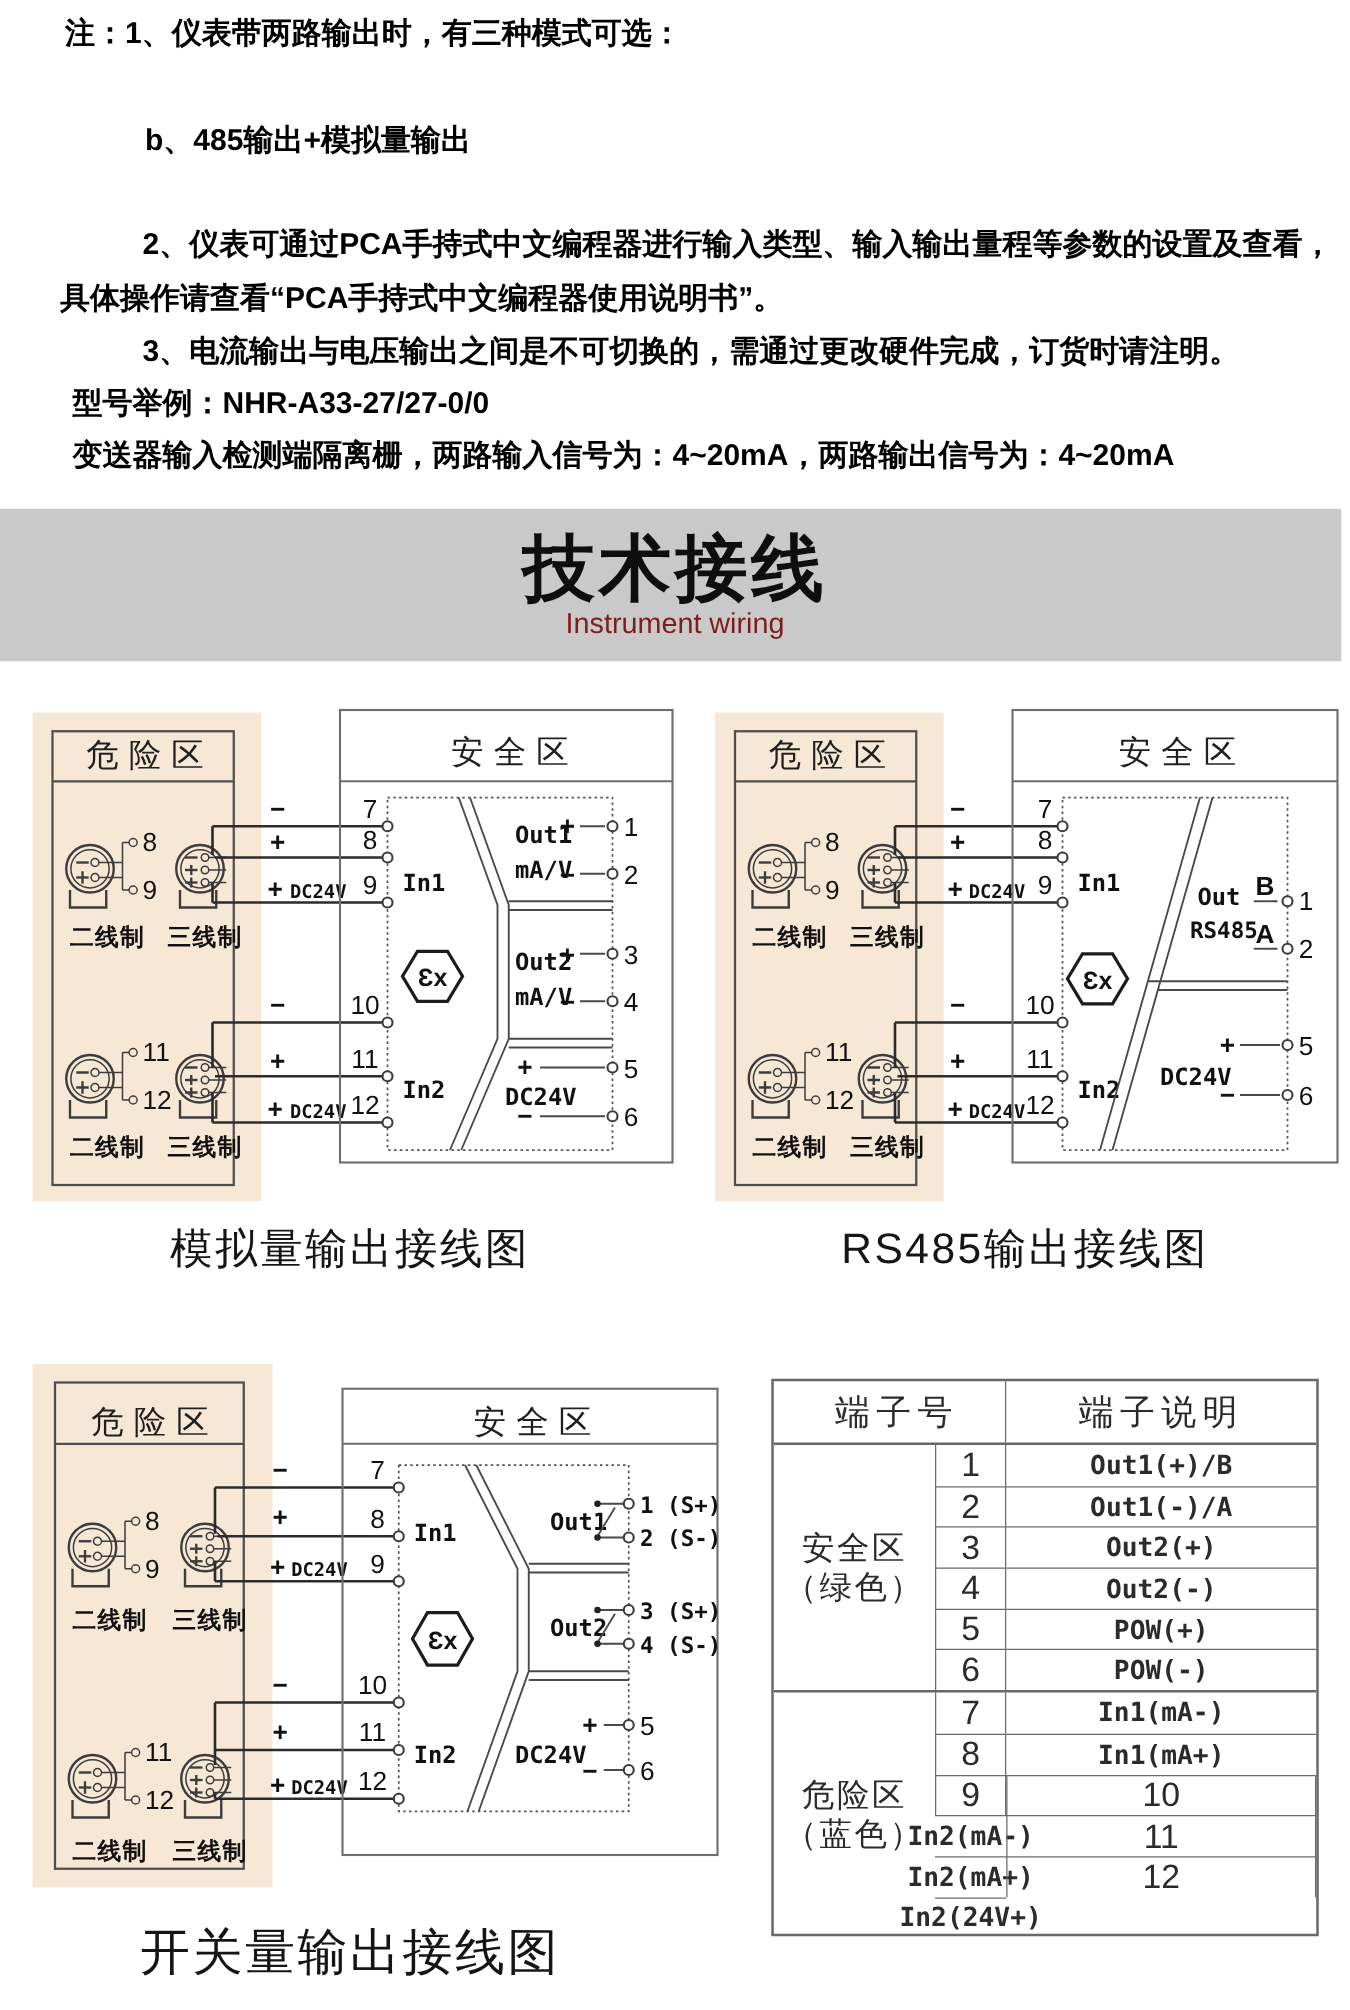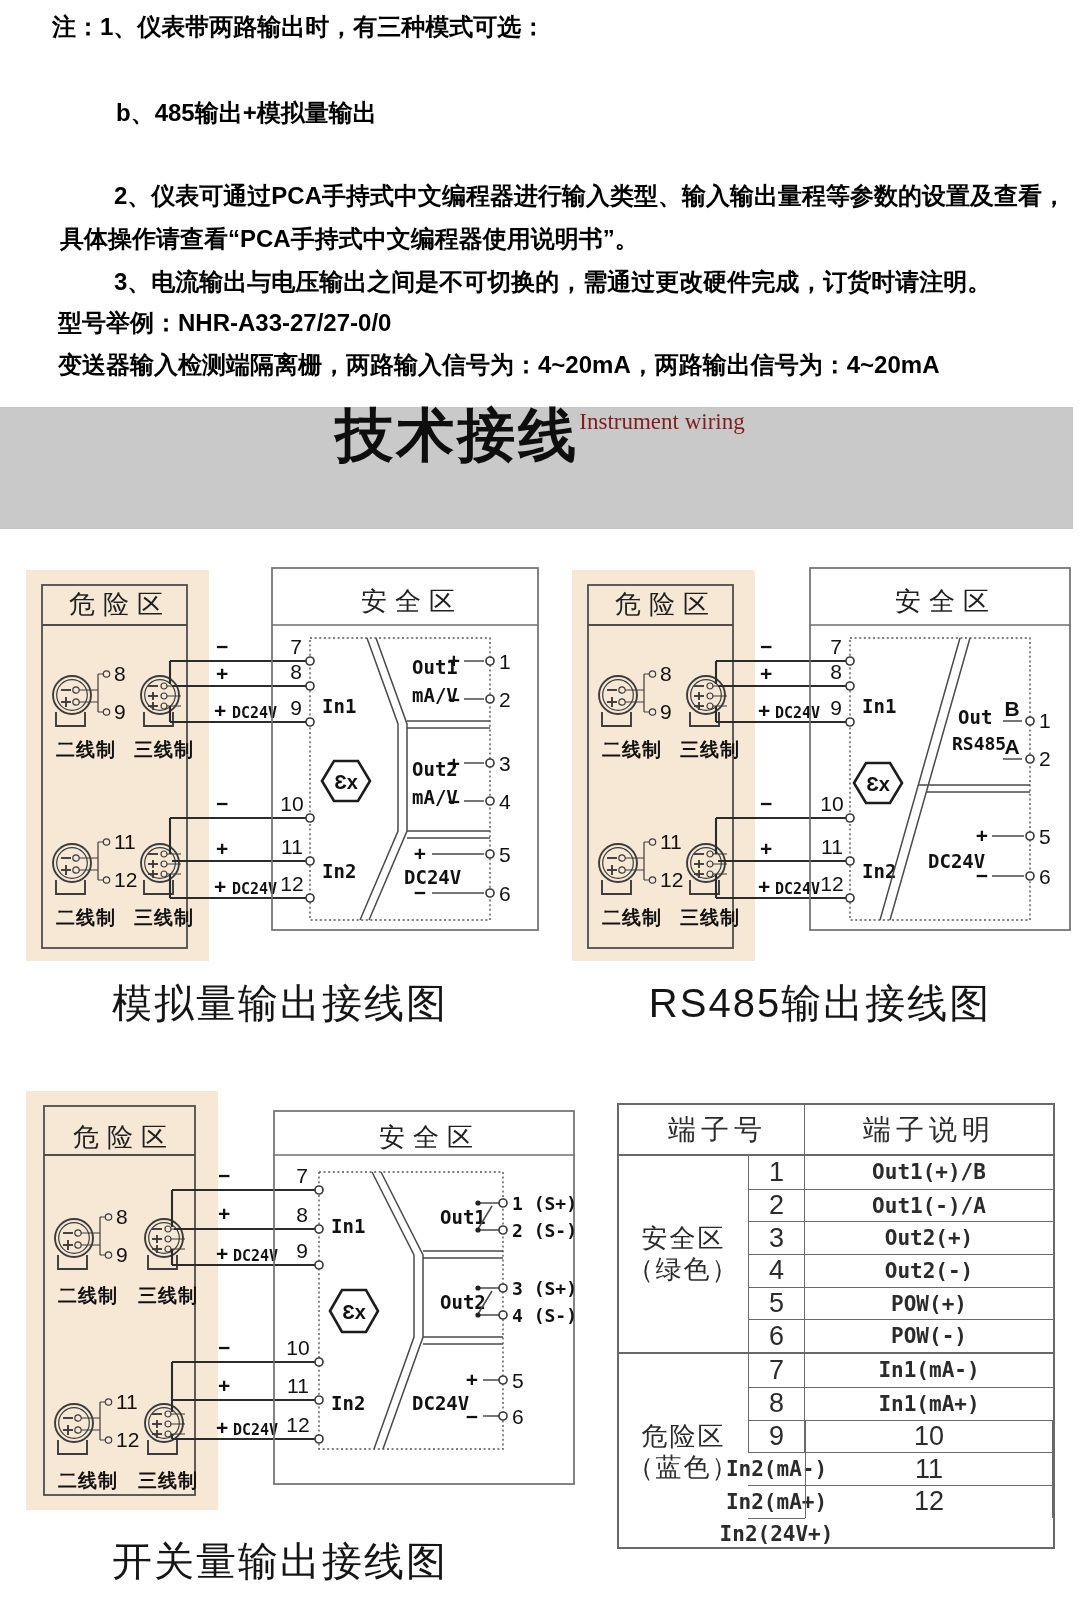--- a/index.html
+++ b/index.html
@@ -3,21 +3,21 @@
 <meta charset="utf-8">
 <style>
   html,body{margin:0;padding:0;background:#fff;}
   .page{position:relative;width:1073px;height:1608px;background:#ffffff;
         font-family:"Liberation Sans",sans-serif;overflow:hidden;}
   
   .note-line{position:absolute;font-size:24px;font-weight:600;color:#000;
              white-space:nowrap;line-height:1.2;}
   
   .banner{position:absolute;left:0;top:407px;width:1080px;height:122px;background:#c9c9c9;
-          display:flex;flex-direction:row;justify-content:center;font-family:Liberation Serif, serif;}
+          display:flex;flex-direction:column;align-items:center;justify-content:center;}
   .banner-title{font-size:58px;font-weight:800;color:#0e0e0e;letter-spacing:3px;line-height:1;}
   .banner-subtitle{font-size:23px;color:#7f1d1d;line-height:1;margin-top:3px;}
   
   .diag{position:absolute;}
   .beige{fill:#f7e8d6;}
   .b{fill:none;stroke:#4e4e4e;stroke-width:1.8;}
   .b2{fill:none;stroke:#6e6e6e;stroke-width:1.7;}
   .dot{fill:none;stroke:#555;stroke-width:1.4;stroke-dasharray:2 2.6;}
   .w{fill:none;stroke:#2b2b2b;stroke-width:2.1;}
   .w2{fill:none;stroke:#4a4a4a;stroke-width:1.5;}
@@ -29,21 +29,21 @@
   text{fill:#111;}
   .zh{font-size:26px;letter-spacing:8px;fill:#1f1f1f;font-family:"Liberation Sans",sans-serif;}
   .zhs{font-size:19px;font-weight:600;letter-spacing:1px;font-family:"Liberation Sans",sans-serif;}
   .mono{font-family:"DejaVu Sans Mono",monospace;font-weight:700;font-size:19px;}
   .mono18{font-family:"DejaVu Sans Mono",monospace;font-weight:600;font-size:18px;}
   .mono15{font-family:"DejaVu Sans Mono",monospace;font-weight:700;font-size:15px;}
   .num{font-size:21px;font-weight:500;}
   .sign{font-size:21px;font-weight:600;}
   .exm{font-size:20px;font-weight:700;}
   
-  .caption{position:absolute;font-size:40px;font-weight:500;color:#151515;
+  .caption{position:absolute;font-size:34px;font-weight:500;color:#151515;
            text-align:center;letter-spacing:2px;}
   
   .ttable{position:absolute;left:617px;top:1103px;width:438px;height:446px;
           border:2px solid #686868;box-sizing:border-box;background:#fff;color:#2b2b2b;}
   .thead{display:grid;grid-template-columns:186px 248px;height:49px;
          border-bottom:2px solid #686868;}
   .th{display:flex;align-items:center;justify-content:center;font-size:28px;
       font-weight:500;letter-spacing:5px;}
   .th-no{border-right:1.6px solid #6a6a6a;margin-left:12px;}
   .tgroup{display:grid;grid-template-columns:129px 57px 248px;grid-auto-rows:32.7px;}
@@ -89,21 +89,21 @@
           <circle class="si" cx="4" cy="1" r="3"></circle>
           <circle class="si" cx="4" cy="11" r="3"></circle>
         <path class="si" d="M7,-9 H21 M7,1 H21 M7,11 H21"></path>
       </g>
     </defs>
   </svg>
 
   <div class="note-line" style="left:52px;top:13px">注：1、仪表带两路输出时，有三种模式可选：</div>
   <div class="note-line" style="left:116px;top:99px">b、485输出+模拟量输出</div>
   <div class="note-line" style="left:114px;top:182px">2、仪表可通过PCA手持式中文编程器进行输入类型、输入输出量程等参数的设置及查看，</div>
-  <div class="note-line" style="left:60px;top:225px">具体操作请查看“PCA手持式中文编程器使用说明书”。</div>
+  <div class="note-line" style="left:48px;top:225px">具体操作请查看“PCA手持式中文编程器使用说明书”。</div>
   <div class="note-line" style="left:114px;top:268px">3、电流输出与电压输出之间是不可切换的，需通过更改硬件完成，订货时请注明。</div>
   <div class="note-line" style="left:58px;top:309px">型号举例：NHR-A33-27/27-0/0</div>
   <div class="note-line" style="left:58px;top:351px">变送器输入检测端隔离栅，两路输入信号为：4~20mA，两路输出信号为：4~20mA</div>
 
   <div class="banner">
     <div class="banner-title">技术接线</div>
     <div class="banner-subtitle">Instrument wiring</div>
   </div>
 
   <svg class="diag" style="left:20px;top:550px" width="520" height="415">

